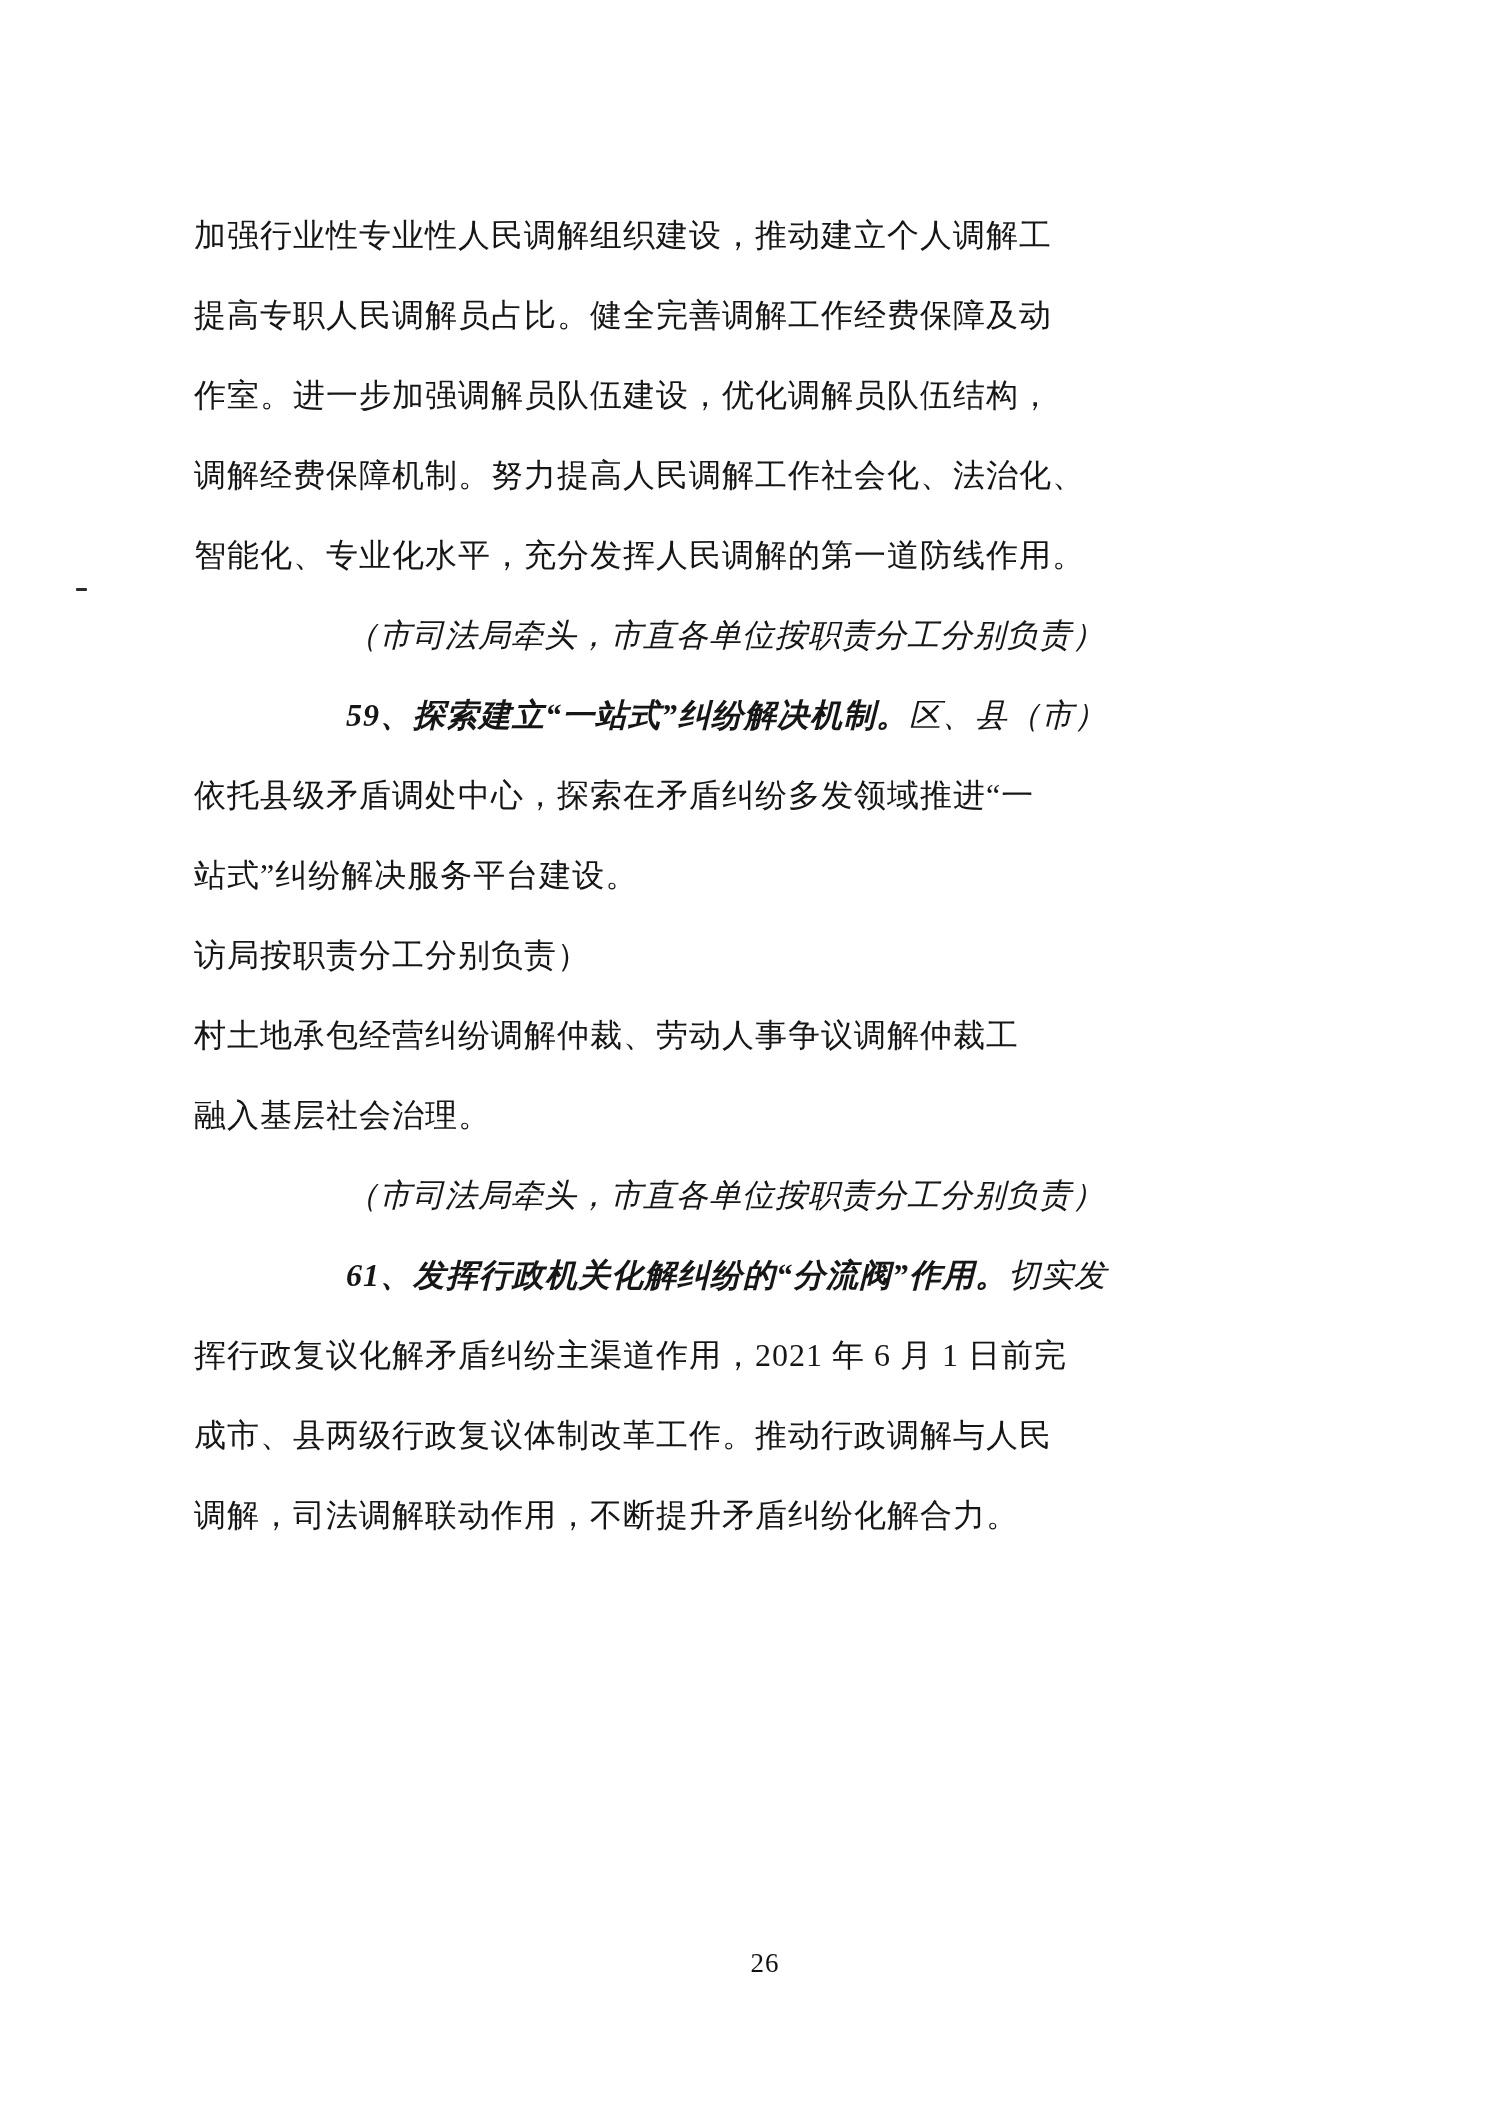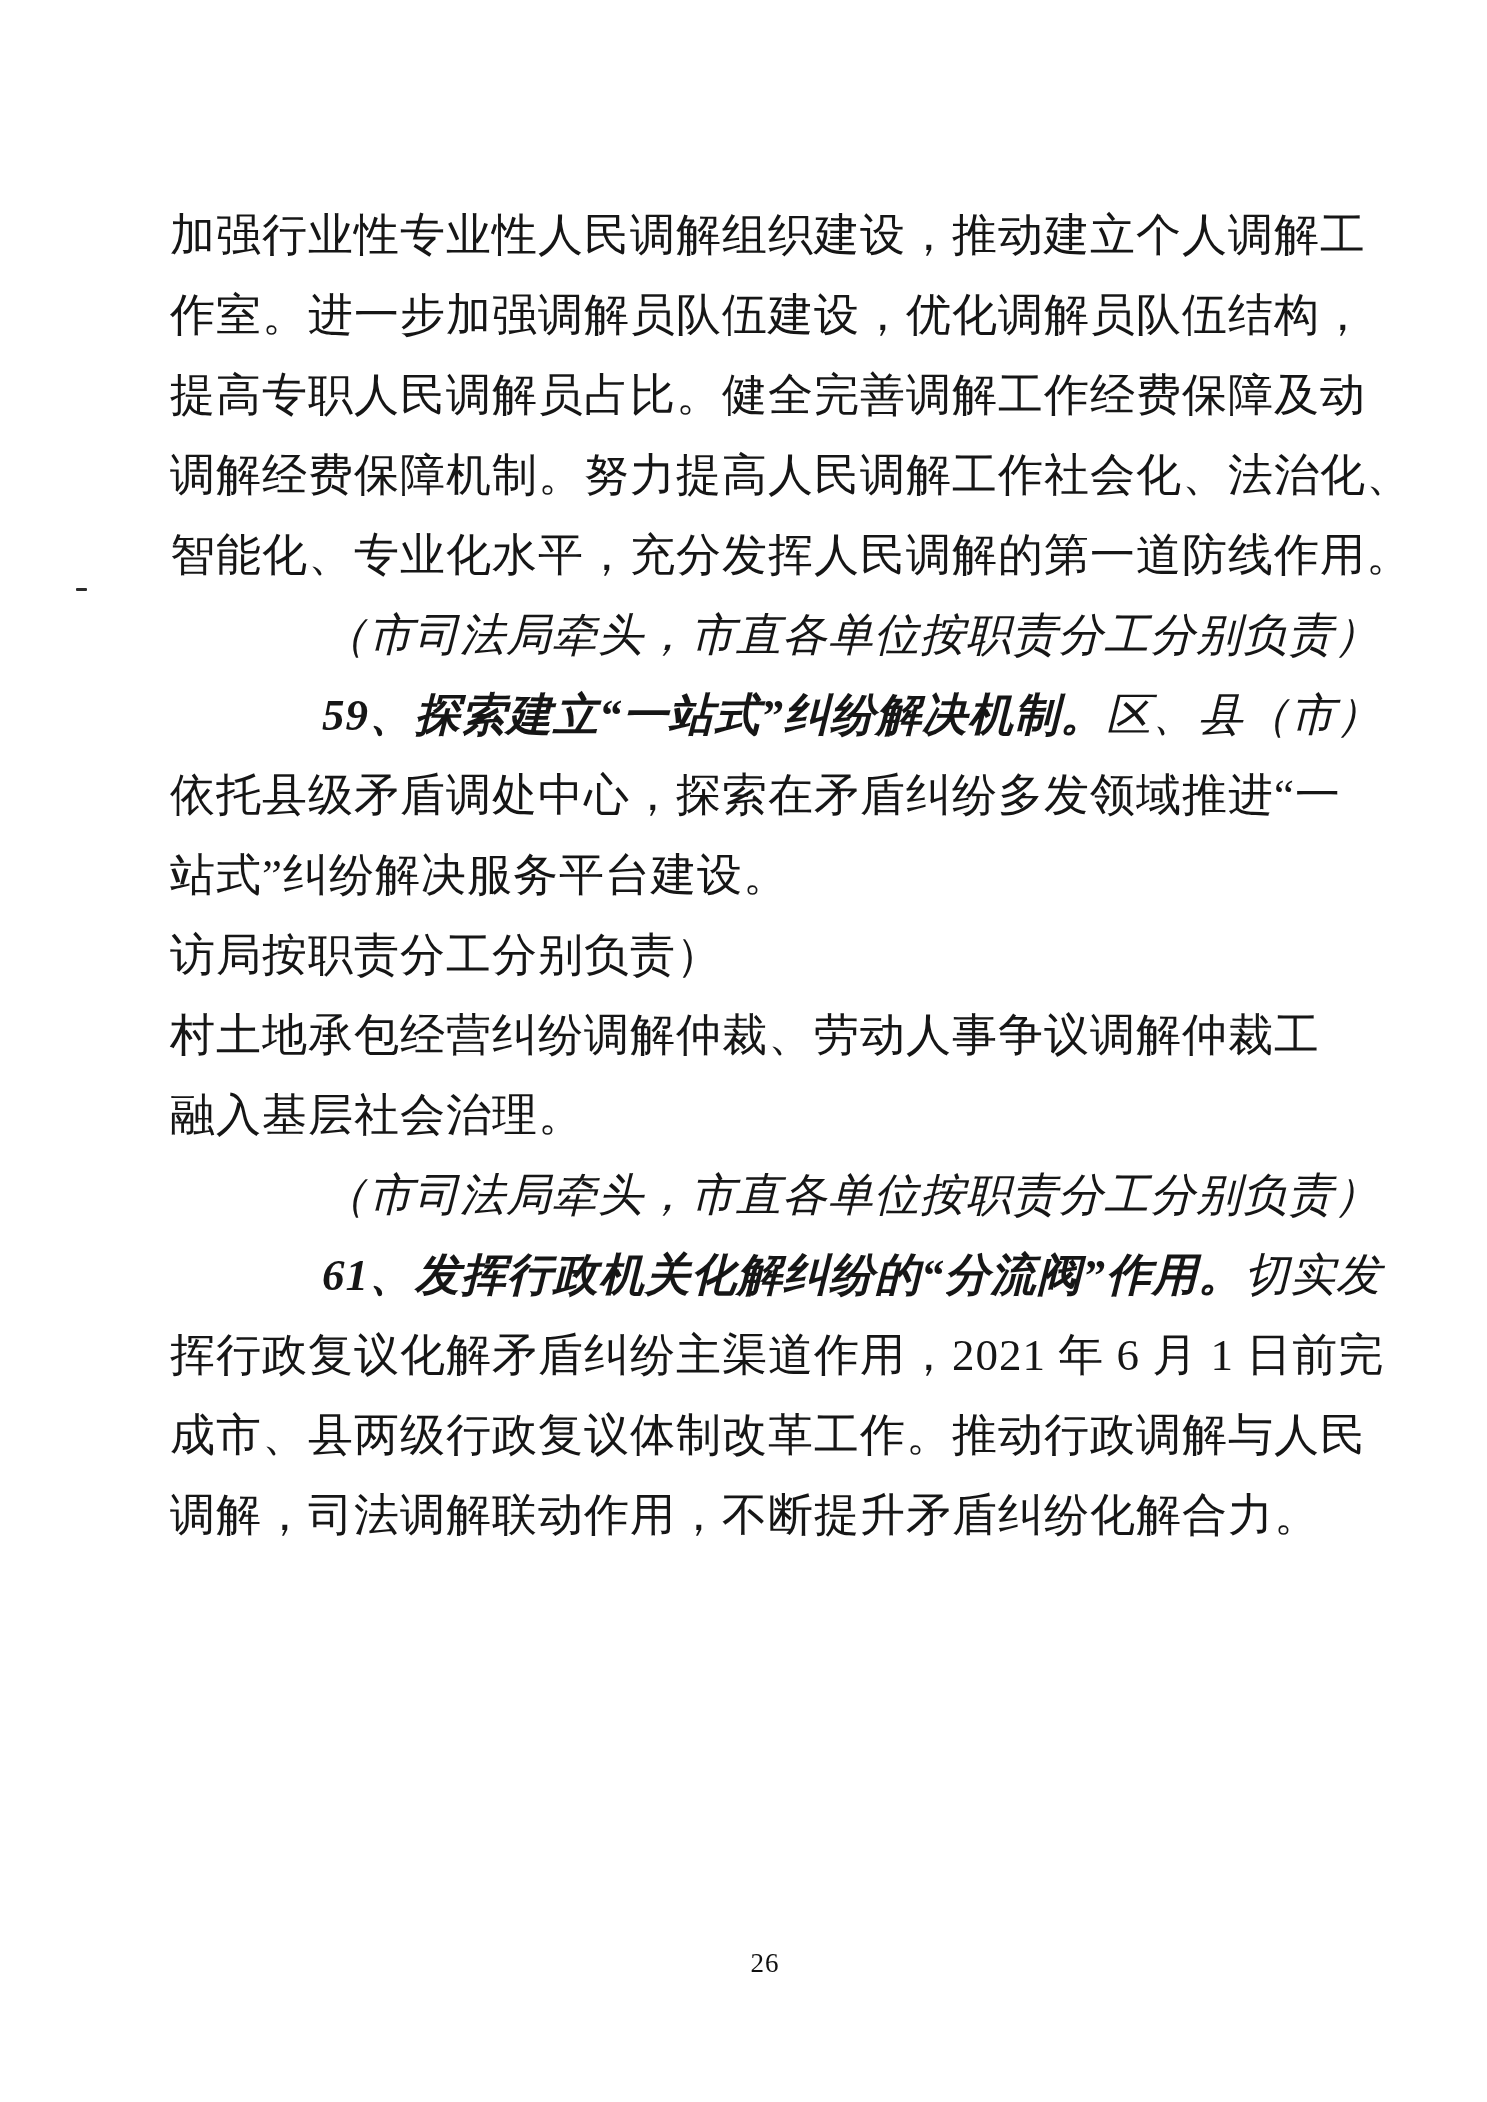--- a/index.html
+++ b/index.html
@@ -18,24 +18,25 @@
   .content {
     position: absolute;
     left: 170px;
     top: 195px;
     width: 1170px;
     color: #161616;
   }
   .line {
     height: 80px;
     line-height: 80px;
-    font-size: 45px;
+    font-size: 32px;
     letter-spacing: 1px;
     white-space: nowrap;
     font-weight: normal;
+    margin-left: 24px;
   }
   .line.indent {
     padding-left: 152px;
     font-style: italic;
   }
   .line .b {
     font-weight: bold;
   }
   .artifact {
     position: absolute;
@@ -57,22 +58,22 @@
     letter-spacing: 1px;
   }
 </style>
 </head>
 <body>
 
 <div class="page">
   <div class="artifact"></div>
   <div class="content" id="content">
       <div class="line"><span>加强行业性专业性人民调解组织建设，推动建立个人调解工</span></div>
+      <div class="line"><span>提高专职人民调解员占比。健全完善调解工作经费保障及动</span></div>
       <div class="line"><span>作室。进一步加强调解员队伍建设，优化调解员队伍结构，</span></div>
-      <div class="line"><span>提高专职人民调解员占比。健全完善调解工作经费保障及动</span></div>
       <div class="line"><span>调解经费保障机制。努力提高人民调解工作社会化、法治化、</span></div>
       <div class="line"><span>智能化、专业化水平，充分发挥人民调解的第一道防线作用。</span></div>
       <div class="line indent"><span>（市司法局牵头，市直各单位按职责分工分别负责）</span></div>
       <div class="line indent"><span class="b">59、探索建立“一站式”纠纷解决机制。</span><span>区、县（市）</span></div>
       <div class="line"><span>依托县级矛盾调处中心，探索在矛盾纠纷多发领域推进“一</span></div>
       <div class="line"><span>站式”纠纷解决服务平台建设。</span></div>
       <div class="line"><span>访局按职责分工分别负责）</span></div>
       <div class="line"><span>村土地承包经营纠纷调解仲裁、劳动人事争议调解仲裁工</span></div>
       <div class="line"><span>融入基层社会治理。</span></div>
       <div class="line indent"><span>（市司法局牵头，市直各单位按职责分工分别负责）</span></div>

